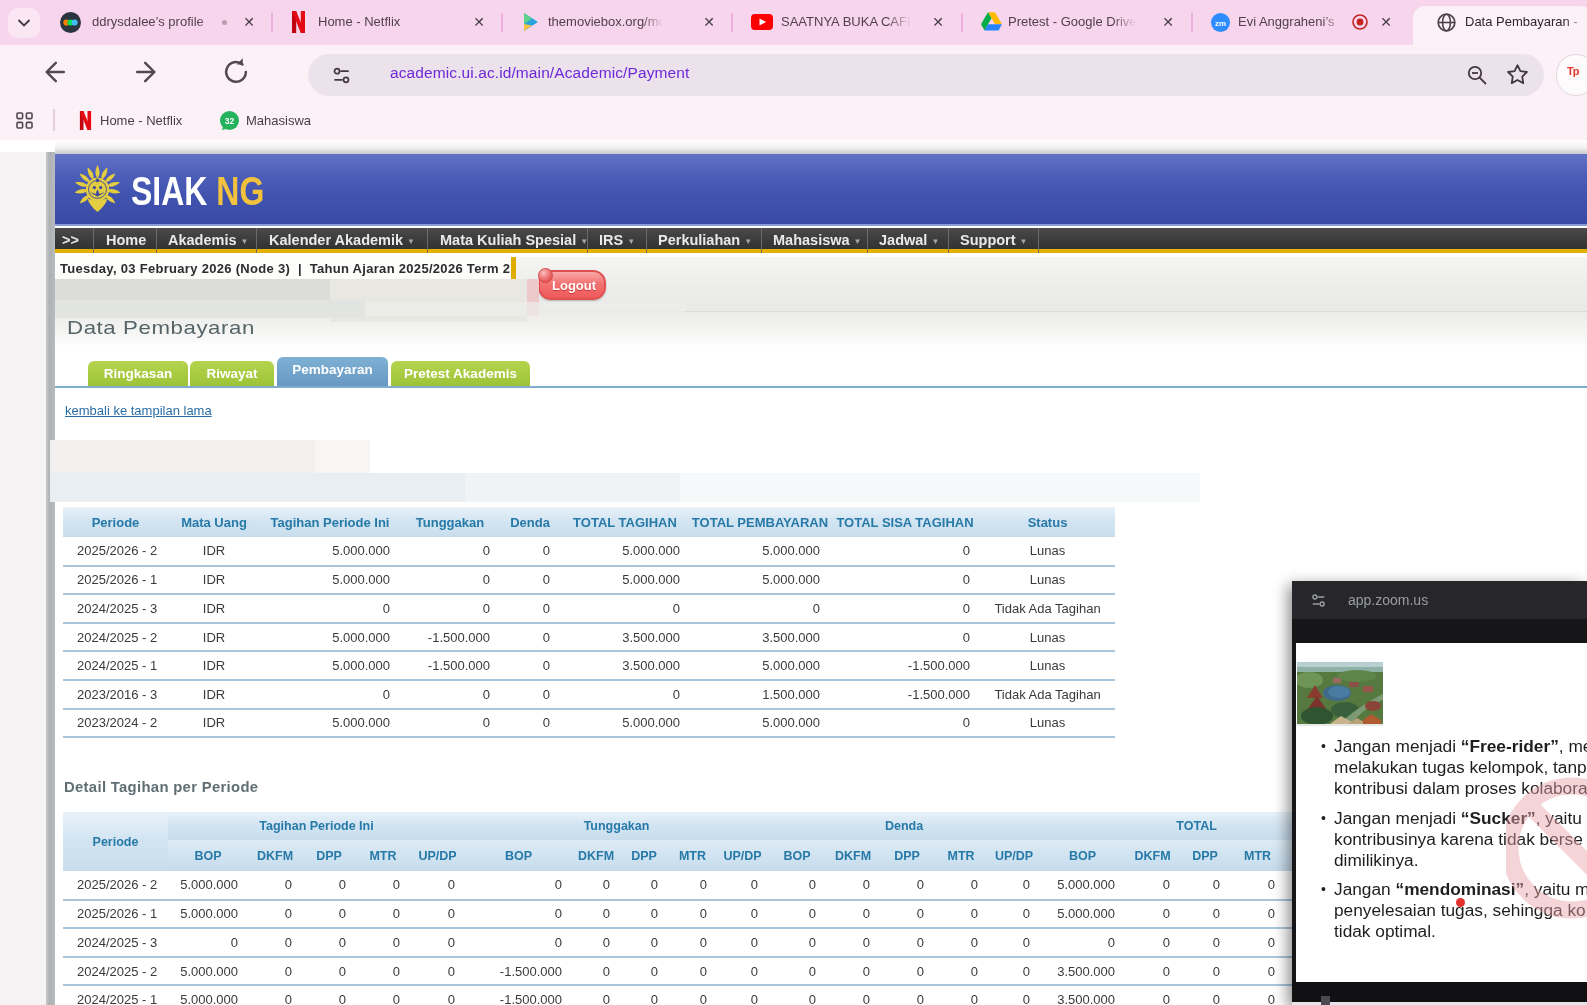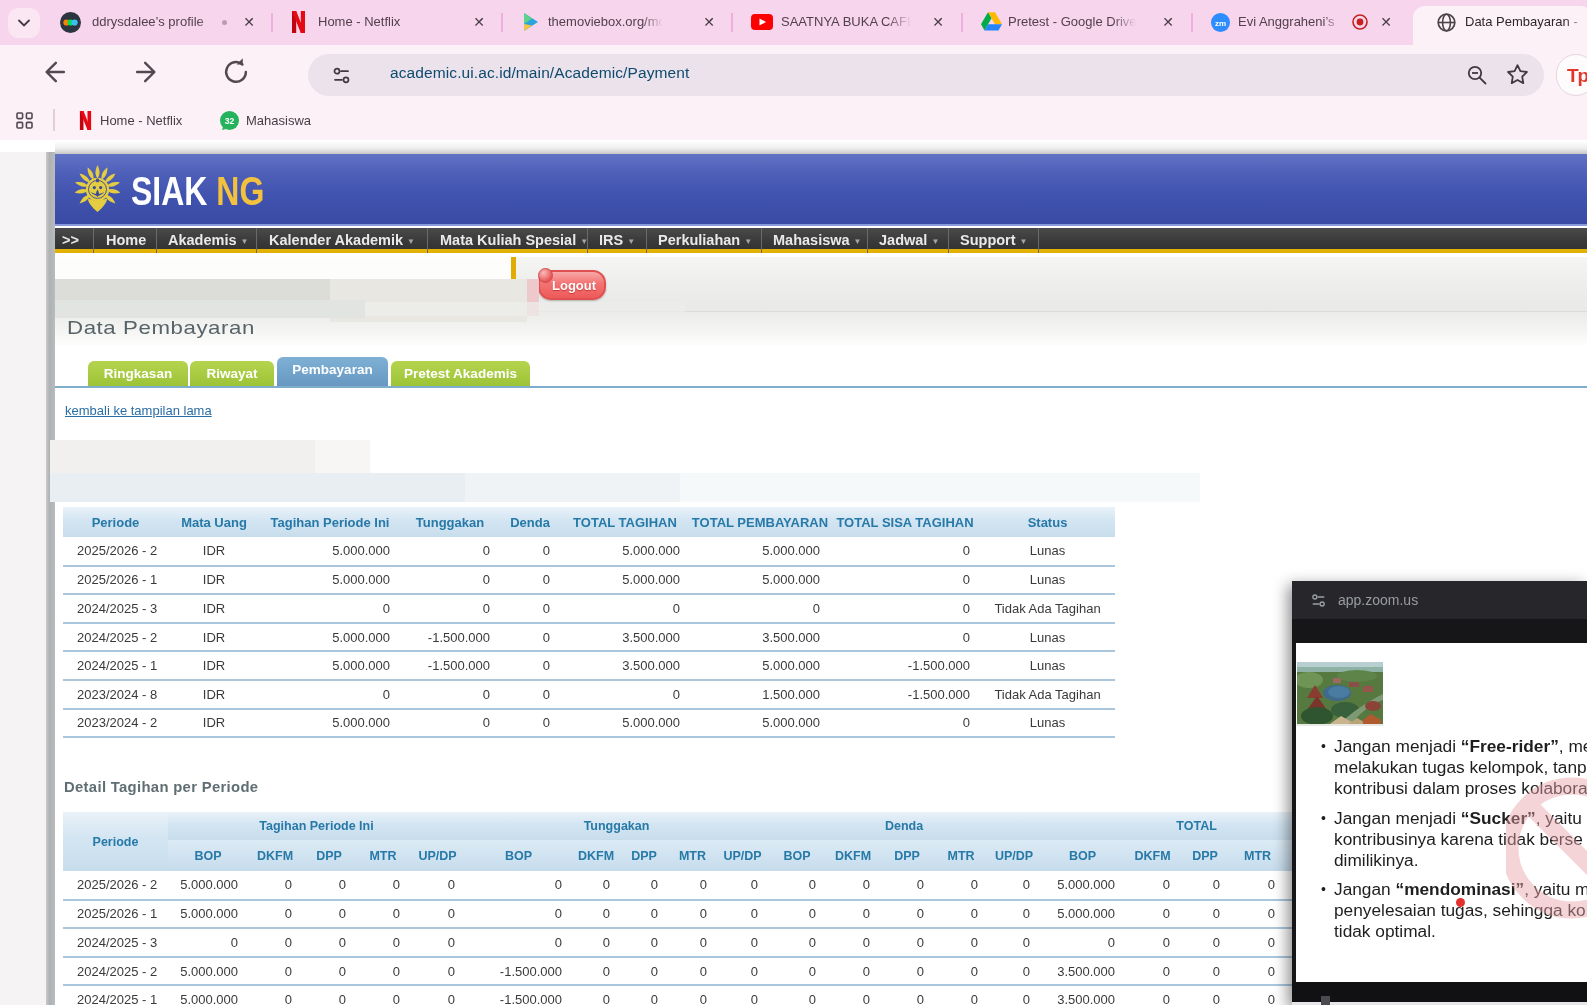--- a/index.html
+++ b/index.html
@@ -12,23 +12,23 @@
 #tabsearch { position:absolute; left:8px; top:8px; width:32px; height:30px; background:#fbe7f4; border-radius:10px; }
 #tabsearch svg { position:absolute; left:9px; top:8px; }
 .tab-title { position:absolute; top:14px; font-size:13px; color:#52414d; white-space:nowrap; overflow:hidden; -webkit-mask-image:linear-gradient(90deg,#000 82%,transparent 100%); }
 .tab-x { position:absolute; top:13px; width:18px; height:18px; color:#463d44; font-size:14px; line-height:18px; text-align:center; }
 .tab-sep { position:absolute; top:13px; width:2px; height:19px; background:#eeaede; }
 #activetab { position:absolute; left:1413px; top:6px; width:180px; height:39px; background:#fdf1f8; border-radius:12px 12px 0 0; }
 
 #toolbar { position:absolute; left:0; top:45px; width:1587px; height:53px; background:#fdf1f8; }
 .navbtn { position:absolute; top:56px; width:32px; height:32px; color:#584b52; }
 #urlpill { position:absolute; left:308px; top:54px; width:1236px; height:42px; background:#ece2eb; border-radius:21px; }
-#urltext { position:absolute; left:390px; top:64px; font-size:15.5px; color:#0c4a6e; letter-spacing:0.1px; }
+#urltext { position:absolute; left:390px; top:64px; font-size:15.5px; color:#6d28d9; letter-spacing:0.1px; }
 #tpbtn { position:absolute; left:1556px; top:54px; width:40px; height:42px; background:#fdfbfc; border:1px solid #e4d5de; border-radius:21px; }
-#tpbtn span { position:absolute; left:10px; top:10px; font-size:19px; font-weight:bold; color:#e5352b; letter-spacing:-1px; }
+#tpbtn span { position:absolute; left:10px; top:10px; font-size:11px; font-weight:bold; color:#e5352b; letter-spacing:-1px; }
 
 #bookmarks { position:absolute; left:0; top:98px; width:1587px; height:42px; background:#fdf1f8; }
 .bm-label { position:absolute; top:113px; font-size:13px; color:#4a3c45; }
 
 
 #page { position:absolute; left:0; top:140px; width:1587px; height:865px; background:#fff; }
 #leftgutter { position:absolute; left:0; top:12px; width:46px; height:853px; background:#f5f3f4; }
 #leftbar { position:absolute; left:46px; top:12px; width:9px; height:853px; background:linear-gradient(90deg,#c9c9c9,#aeb2b4 40%,#b8bcbe); }
 
 #banner { position:absolute; left:55px; top:14px; width:1532px; height:72px;
@@ -80,21 +80,21 @@
 #t2 th { background:linear-gradient(180deg,#e9f2f9 0%,#d3e5f2 45%,#c8ddec 100%); color:#2779a8; font-size:12.5px; font-weight:bold; padding:0; }
 #t2 .grp { height:28px; }
 #t2 .sub th { height:31px; background:linear-gradient(180deg,#dcebf5 0%,#cfe2f0 60%,#c6dbeb 100%); }
 #t2 td { height:28.6px; font-size:13px; color:#3a3a3a; border-bottom:2px solid #a9c6dc; padding:0; background:#fff; }
 #t2 .r { text-align:right; padding-right:10px; }
 #t2 .l { text-align:left; padding-left:14px; }
 
 
 #zoom { position:absolute; left:1292px; top:581px; width:295px; height:424px; background:#161619; box-shadow:-4px 4px 14px rgba(0,0,0,.45); }
 #zoomtitle { position:absolute; left:0; top:0; width:295px; height:38px; background:#27272b; }
-#zoomtitle span { position:absolute; left:46px; top:11px; color:#9b9fa3; font-size:14px; color:#989ca1; }
+#zoomtitle span { position:absolute; left:56px; top:11px; color:#9b9fa3; font-size:14px; color:#989ca1; }
 #slide { position:absolute; left:4px; top:62px; width:291px; height:339px; background:#fff; overflow:hidden; }
 #photo { position:absolute; left:1px; top:17px; width:86px; height:66px; }
 #ybanner { position:absolute; left:87px; top:17px; width:204px; height:66px; background:#f8ca02; }
 #ybanner span { position:absolute; left:141px; top:13px; font-size:31px; font-weight:bold; color:#2b2b2b; white-space:nowrap; }
 #bullets { position:absolute; left:25px; top:93px; width:300px; font-size:17.3px; color:#1e1e1e; line-height:20.9px; }
 #bullets .b { position:relative; padding-left:13px; margin-bottom:9px; }
 #bullets .b:before { content:"•"; position:absolute; left:0; top:0; font-size:14px; }
 #zoombottom { position:absolute; left:0; top:401px; width:295px; height:20px; background:#111113; }
 #laser { position:absolute; left:160px; top:255px; width:9px; height:9px; border-radius:50%; background:#e3322d; }
 </style>
@@ -282,20 +282,21 @@
     <div class="nav-item" style="left:718px;">Mahasiswa <span class="arr">▼</span></div>
       <div class="nav-sep" style="left:812px;"></div>
     <div class="nav-item" style="left:824px;">Jadwal <span class="arr">▼</span></div>
       <div class="nav-sep" style="left:893px;"></div>
     <div class="nav-item" style="left:905px;">Support <span class="arr">▼</span></div>
       <div class="nav-sep" style="left:983px;"></div>
   </div>
   <div id="datebar-right"></div>
   <div id="datebar-left"></div>
   <div id="yline"></div>
+  <div id="datetext">Tuesday, 03 February 2026 (Node 3)&nbsp; | &nbsp;Tahun Ajaran 2025/2026 Term 2</div>
   <div id="titleband"></div>
   <div id="pagetitle">Data Pembayaran</div>
   <div id="logout">
       <div class="knob"></div>
       <span>Logout</span>
     </div>
 
   <div class="blur" style="left:55px;top:139px;width:275px;height:37px;background:#dcddd9;"></div>
   <div class="blur" style="left:330px;top:139px;width:197px;height:43px;background:#e9e7e1;"></div>
   <div class="blur" style="left:527px;top:139px;width:12px;height:37px;background:#edc9cb;"></div>
@@ -387,21 +388,21 @@
           <td class="c">IDR</td>
           <td class="r">5.000.000</td>
           <td class="r">-1.500.000</td>
           <td class="r">0</td>
           <td class="r">3.500.000</td>
           <td class="r">5.000.000</td>
           <td class="r">-1.500.000</td>
           <td class="c">Lunas</td>
         </tr>
     <tr>
-          <td class="l">2023/2024 - 8</td>
+          <td class="l">2023/2016 - 3</td>
           <td class="c">IDR</td>
           <td class="r">0</td>
           <td class="r">0</td>
           <td class="r">0</td>
           <td class="r">0</td>
           <td class="r">1.500.000</td>
           <td class="r">-1.500.000</td>
           <td class="c">Tidak Ada Tagihan</td>
         </tr>
     <tr>

